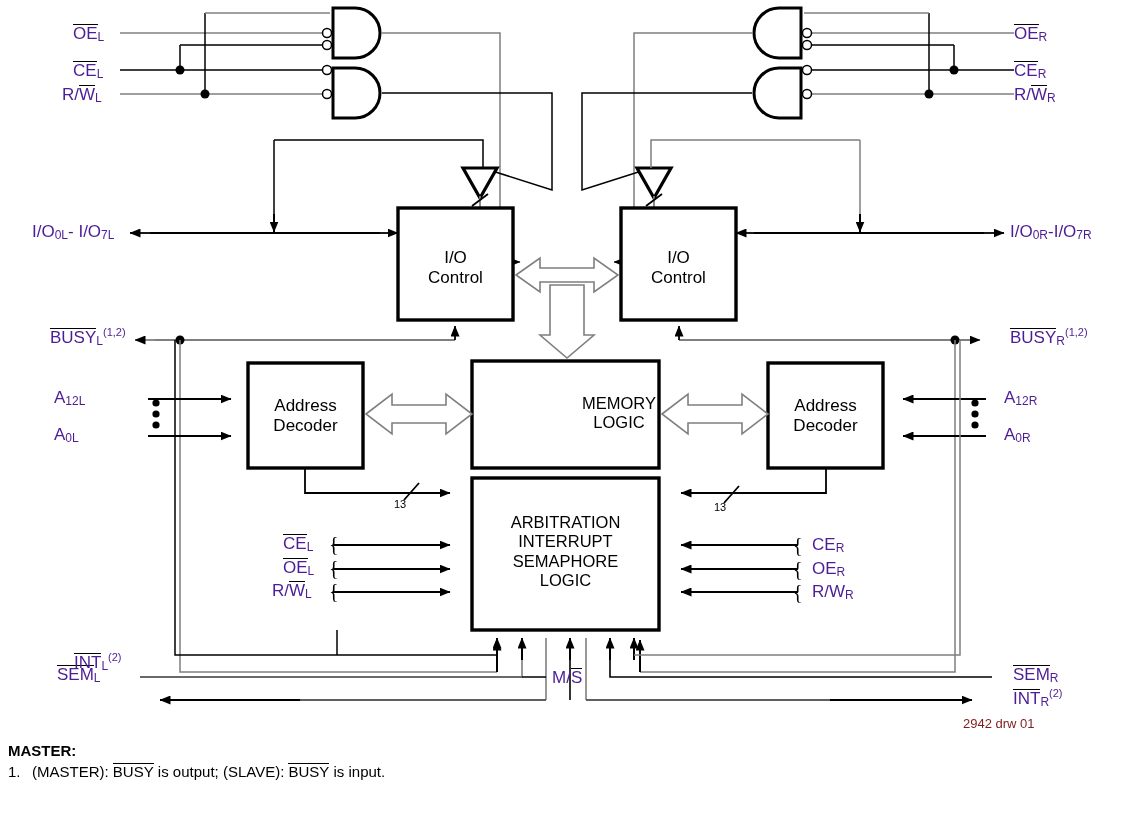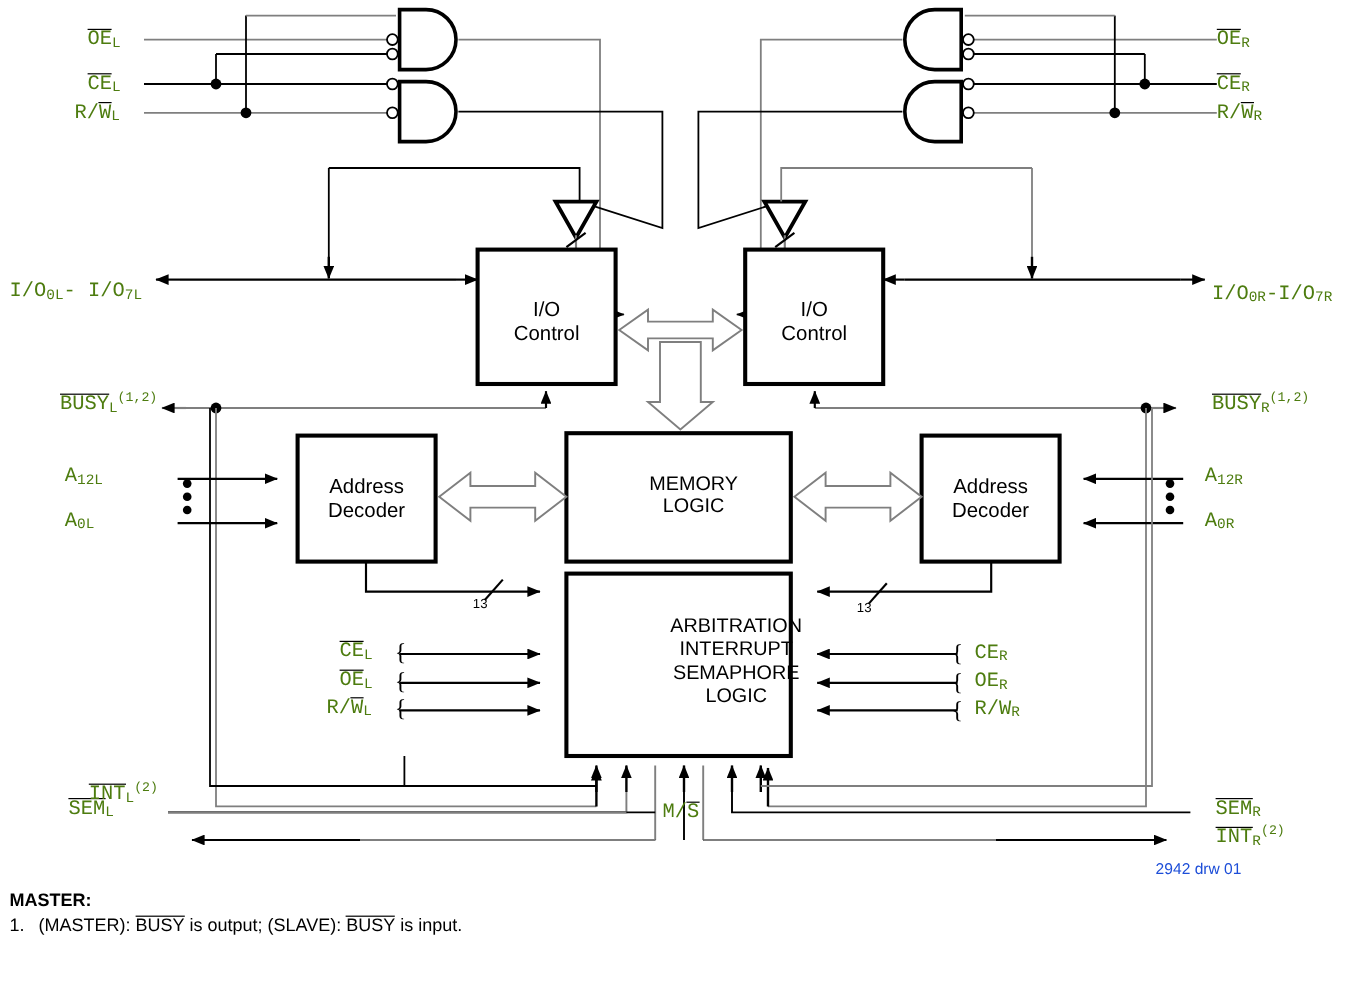--- a/index.html
+++ b/index.html
@@ -1,26 +1,26 @@
 <!DOCTYPE html>
 <html><head>
 <meta charset="utf-8">
 <style>
   html,body{margin:0;padding:0;background:#fff;}
   body{width:1134px;height:822px;font-family:"Liberation Sans",sans-serif;color:#000;}
   #root{position:relative;width:1134px;height:822px;overflow:hidden;}
   svg#diagram{position:absolute;left:0;top:0;width:1134px;height:822px;}
-  .lbl{position:absolute;font-family:Liberation Mono, monospace;font-size:17px;color:#4d7c0f;white-space:nowrap;line-height:1.05;}
+  .lbl{position:absolute;font-family:Liberation Sans, sans-serif;font-size:17px;color:#4c1d95;white-space:nowrap;line-height:1.05;}
   .ovl{border-top:1.6px solid #000;display:inline-block;padding-top:0px;line-height:1.0;}
   .sub{font-size:12px;vertical-align:baseline;position:relative;top:2px;}
   .sup{font-size:11px;vertical-align:super;}
   .blocklbl{position:absolute;text-align:center;font-size:17px;line-height:1.18;color:#000;white-space:nowrap;}
   .blocklbl.caps{font-size:16.5px;}
   .tiny{position:absolute;font-size:11px;margin-top:24px;}
-  .drw{position:absolute;font-size:13px;color:#1d4ed8;}
+  .drw{position:absolute;font-size:13px;color:#7f1d1d;}
   #notes{position:absolute;left:8px;top:740px;font-size:15px;line-height:1.42;}
   #notes .nt{font-weight:bold;}
   #notes .row{display:block;}
   #notes .num{display:inline-block;width:24px;}
   .brace{position:absolute;font-size:20px;font-family:"Liberation Serif",serif;}
 </style>
 </head>
 <body>
 
 <div id="root">
@@ -331,24 +331,24 @@
 <div class="lbl" style="left:1014px;top:24px;">
   <span class="ovl">OE</span><span class="sub">R</span>
 </div>
 <div class="lbl" style="left:1014px;top:61px;">
   <span class="ovl">CE</span><span class="sub">R</span>
 </div>
 <div class="lbl" style="left:1014px;top:85px;">
   <span>R/</span><span class="ovl">W</span><span class="sub">R</span>
 </div>
 
-<div class="lbl" style="left:8px;top:223px;margin-top:12px;">
+<div class="lbl" style="left:32px;top:223px;">
   <span id="iol">I/O<span class="sub">0L</span>- I/O<span class="sub">7L</span></span>
 </div>
-<div class="lbl" style="left:1010px;top:223px;margin-top:14px;">
+<div class="lbl" style="left:1010px;top:223px;">
   <span id="ior">I/O<span class="sub">0R</span>-I/O<span class="sub">7R</span></span>
 </div>
 
 <div class="lbl" style="left:50px;top:327px;">
   <span class="ovl">BUSY</span><span class="sub">L</span><span class="sup">(1,2)</span>
 </div>
 <div class="lbl" style="left:1010px;top:327px;">
   <span class="ovl">BUSY</span><span class="sub">R</span><span class="sup">(1,2)</span>
 </div>
 
@@ -414,24 +414,24 @@
 </div>
 <div class="blocklbl" style="left:621px;top:248px;width:115px;">
   <span>I/O</span><br><span>Control</span>
 </div>
 <div class="blocklbl" style="left:248px;top:396px;width:115px;">
   <span>Address</span><br><span>Decoder</span>
 </div>
 <div class="blocklbl" style="left:768px;top:396px;width:115px;">
   <span>Address</span><br><span>Decoder</span>
 </div>
-<div class="blocklbl caps" style="left:472px;top:394px;width:212px;">
+<div class="blocklbl caps" style="left:472px;top:394px;width:212px;padding-left:41px;">
   <span>MEMORY</span><br><span>LOGIC</span>
 </div>
-<div class="blocklbl caps" style="left:472px;top:513px;width:187px;padding-left:48px;">
+<div class="blocklbl caps" style="left:472px;top:513px;width:187px;">
   <span>ARBITRATION</span><br><span>INTERRUPT</span><br><span>SEMAPHORE</span><br><span>LOGIC</span>
 </div>
 
 <div class="tiny" style="left:394px;top:474px;">13</div>
 <div class="tiny" style="left:714px;top:477px;">13</div>
 
 <div class="drw" style="left:963px;top:716px;">2942 drw 01</div>
 
 <div id="notes">
   <div class="nt">MASTER:</div>

